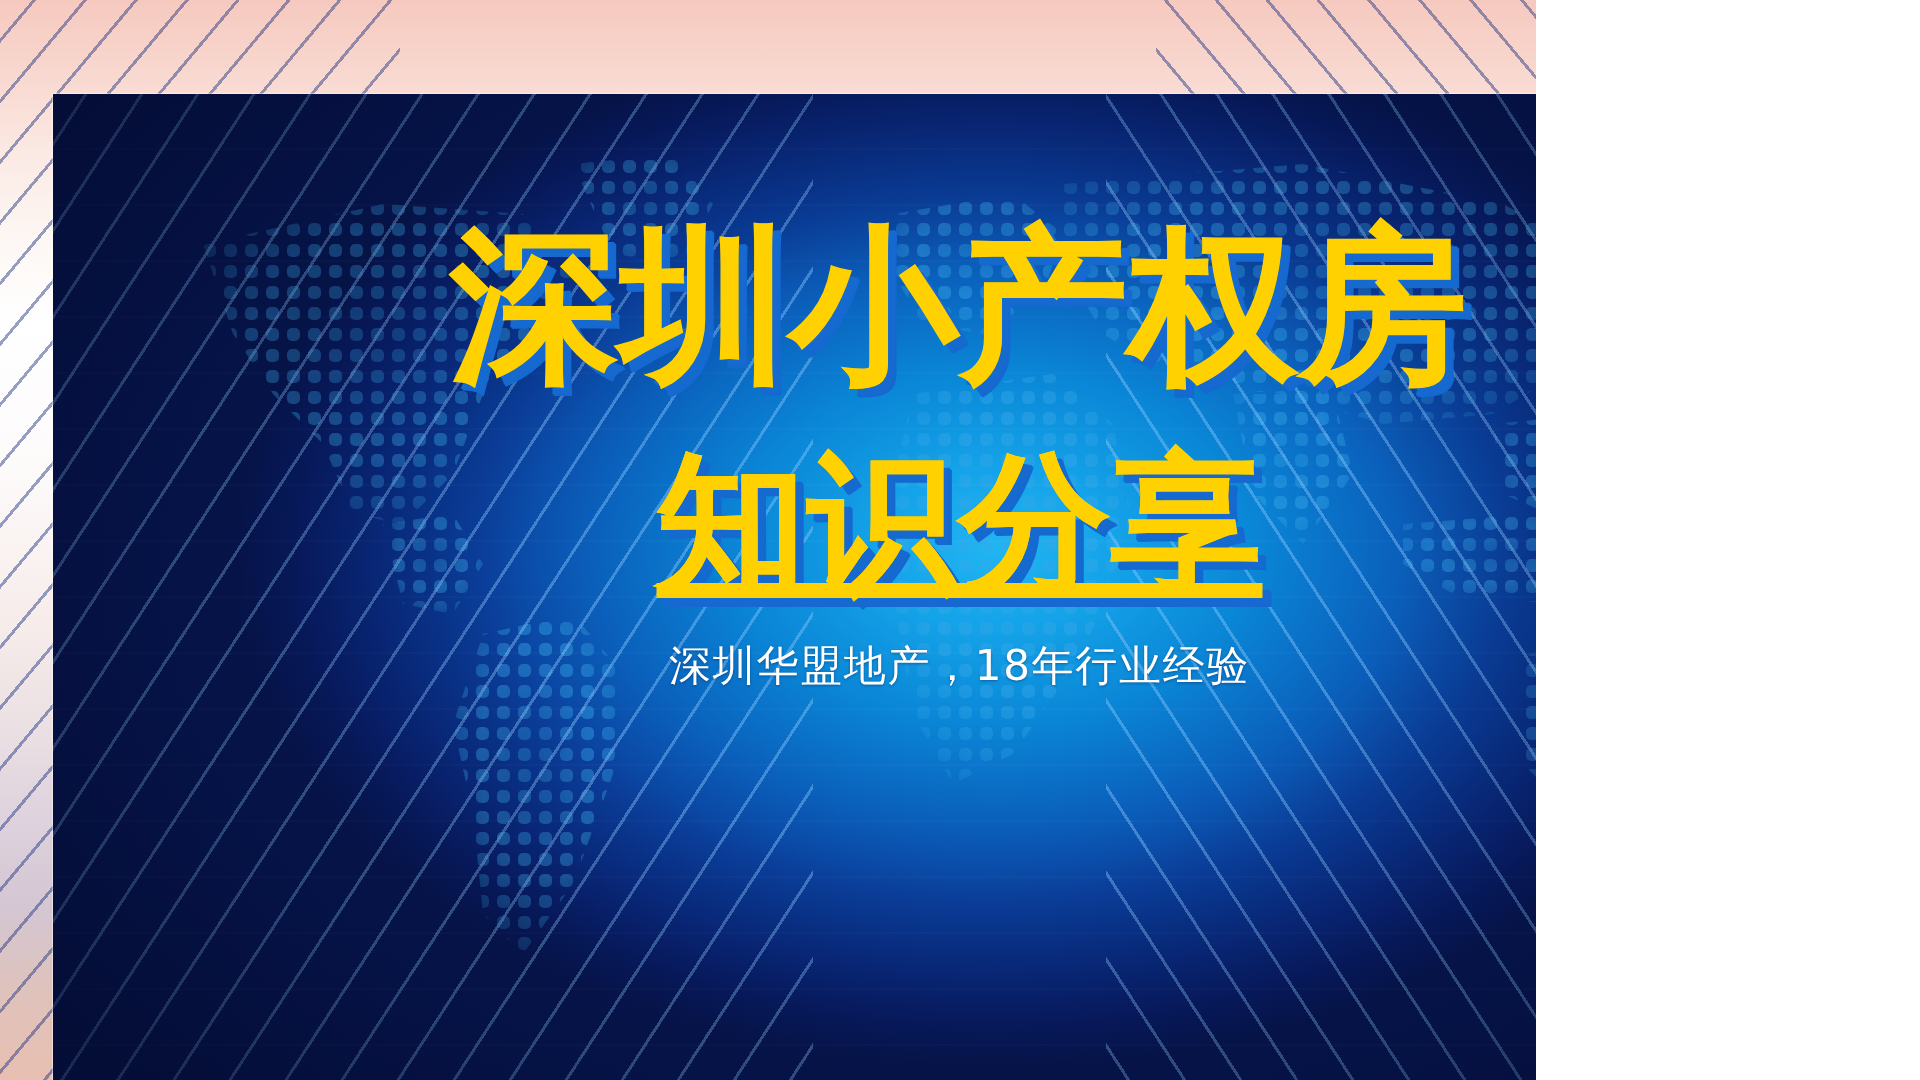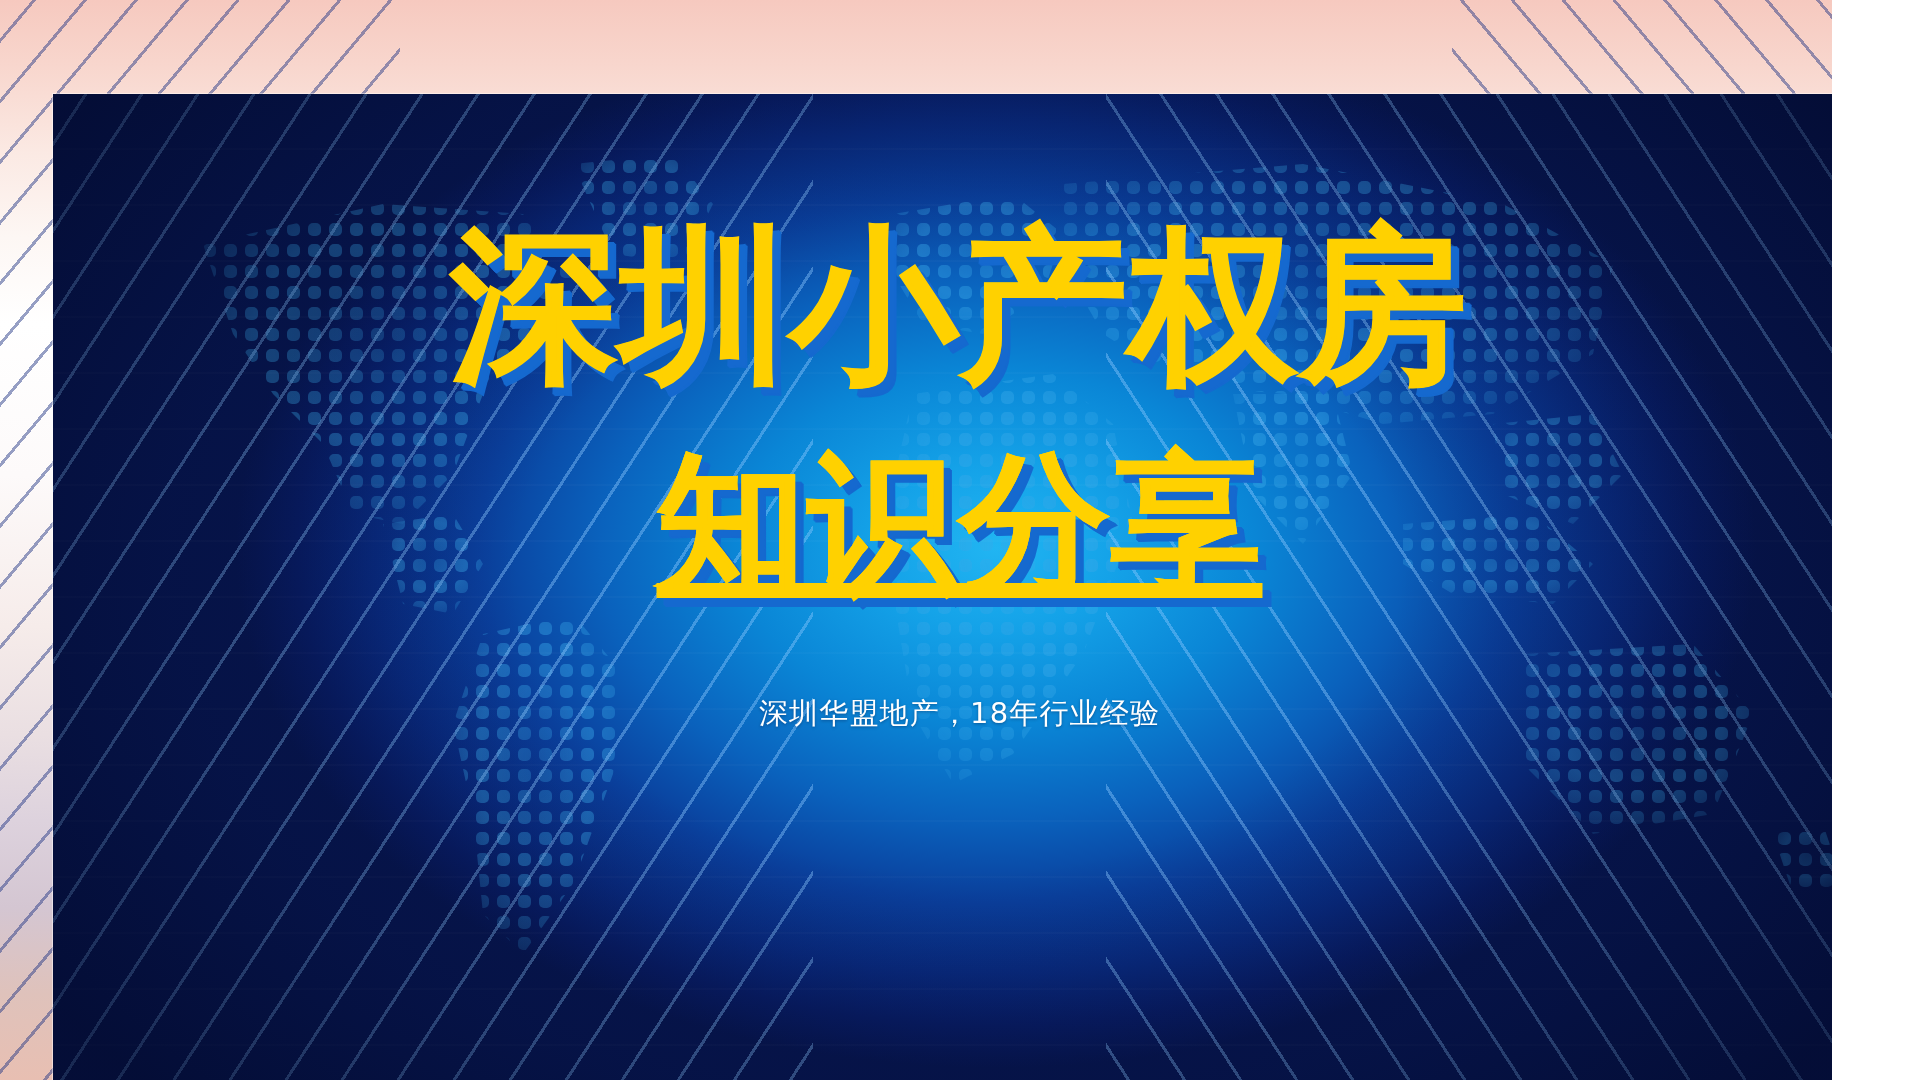--- a/index.html
+++ b/index.html
@@ -5,21 +5,21 @@
   html, body {
     margin: 0; padding: 0;
     width: 1920px; height: 1080px;
     overflow: hidden;
     background: #ffffff;
     font-family: "DejaVu Sans", "Liberation Sans", sans-serif;
   }
 
   #slide {
     position: relative;
-    width: 1832px;
+    width: 1536px;
     height: 1080px;
     overflow: hidden;
   }
 
   
   .outer-bg {
     position: absolute;
     inset: 0;
     background:
       linear-gradient(180deg,
@@ -175,23 +175,23 @@
     font-size: 168px;
     margin-top: 128px;
   }
   .title-line-2 {
     font-size: 150px;
     margin-top: 58px;
     text-decoration: underline;
   }
 
   .subtitle {
-    margin-top: 96px;
+    margin-top: 40px;
     font-family: "DejaVu Sans", "Liberation Sans", sans-serif;
-    font-size: 29px;
+    font-size: 42px;
     font-weight: normal;
     color: #ffffff;
     letter-spacing: 0.04em;
     white-space: nowrap;
     text-shadow: 0 1px 3px rgba(0,0,40,0.35);
   }
 </style>
 </head>
 <body>
 

